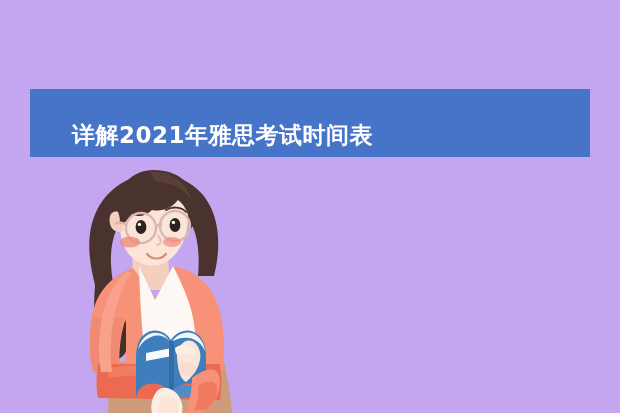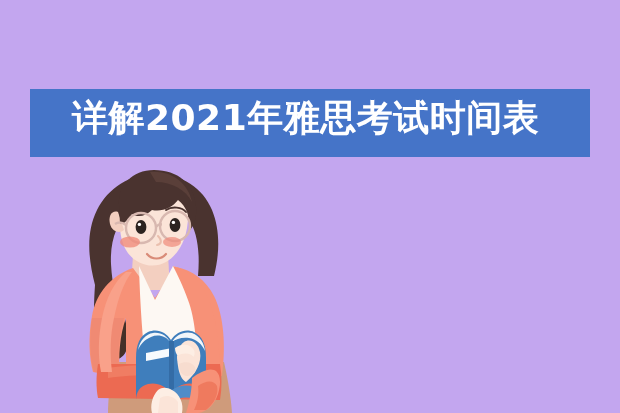--- a/index.html
+++ b/index.html
@@ -26,26 +26,26 @@
     position: absolute;
     left: 30px;
     top: 89px;
     width: 560px;
     height: 68px;
     background: #4574c8;
   }
   .title-text {
     position: absolute;
     left: 72px;
-    top: 84px;
+    top: 101px;
     width: 500px;
     height: 84px;
     line-height: 68px;
     color: #ffffff;
-    font-size: 36px;
+    font-size: 23px;
     font-weight: bold;
     letter-spacing: 0.5px;
     white-space: nowrap;
     font-family: "DejaVu Sans", "Liberation Sans", sans-serif;
   }
 
   
   .illustration {
     position: absolute;
     left: 0;

